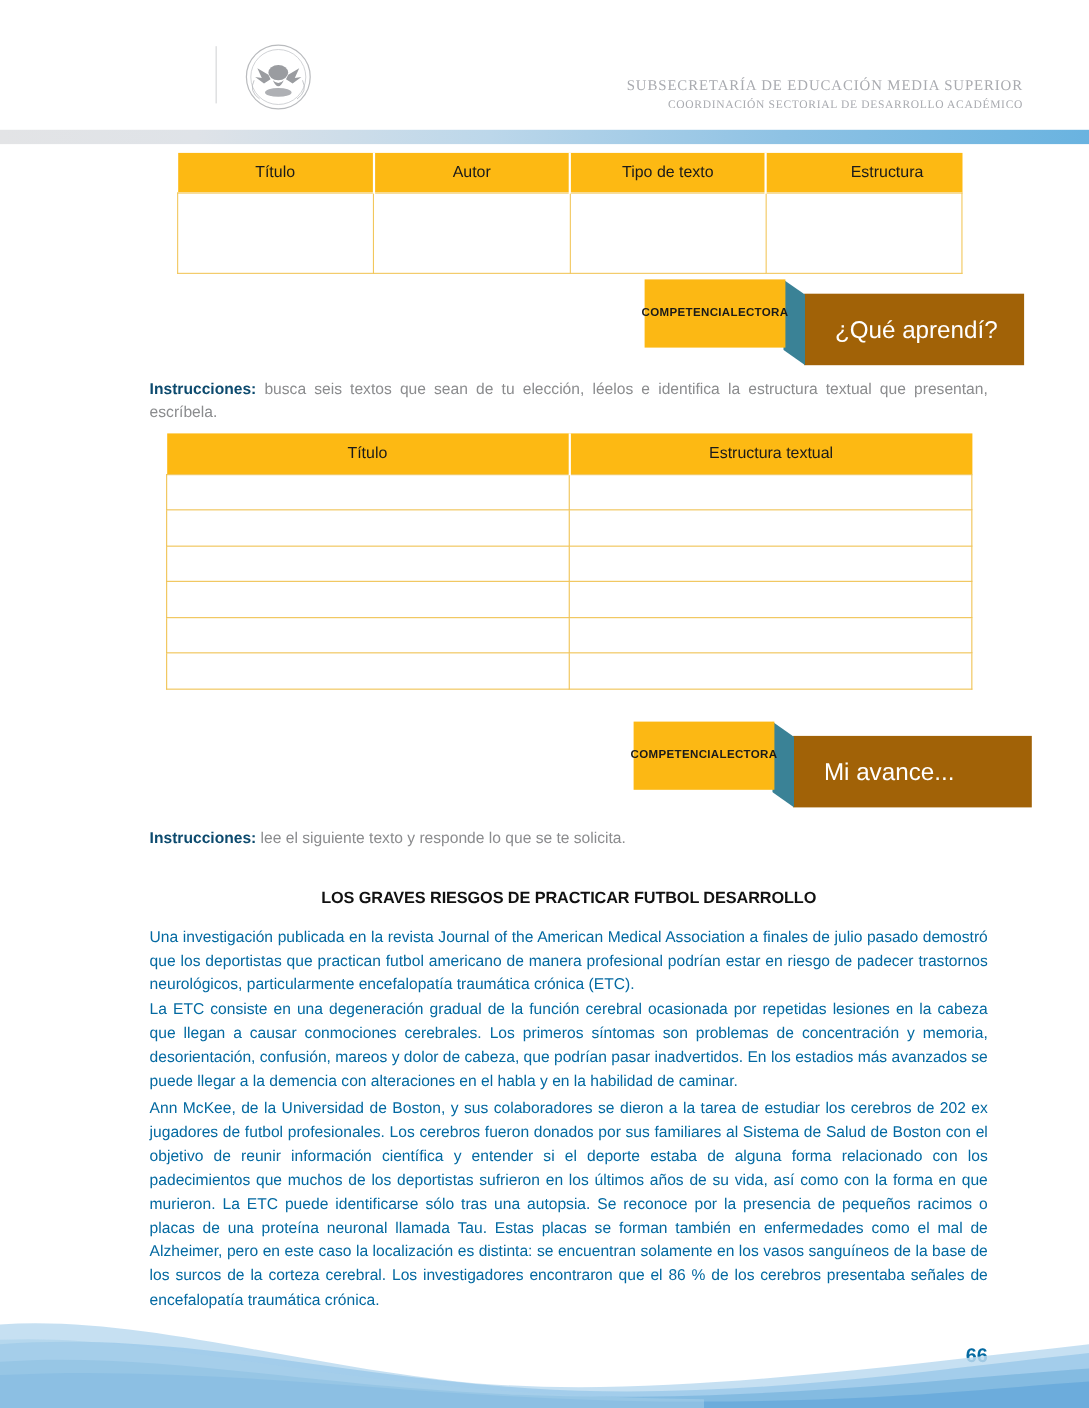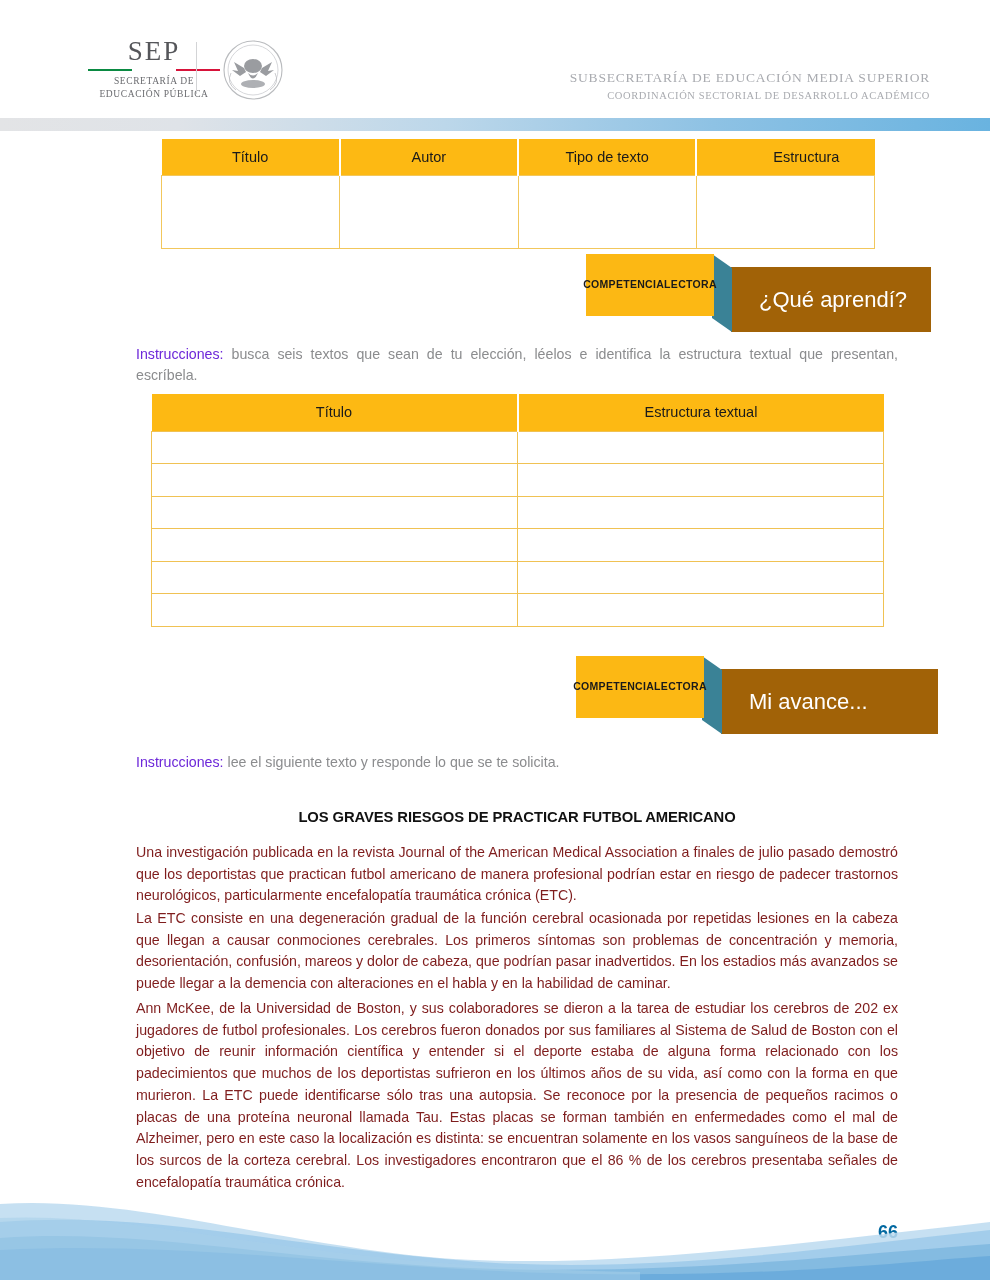--- a/index.html
+++ b/index.html
@@ -189,43 +189,43 @@
   .instructions {
     position: absolute;
     left: 136px;
     width: 762px;
     font-size: 14.2px;
     color: #8b8c8e;
     line-height: 1.5;
     text-align: justify;
   }
   .instructions b {
-    color: #6d28d9;
-    font-weight: normal;
+    color: #0c4a6e;
+    font-weight: bold;
   }
   #instr-1 { top: 344px; }
   #instr-2 { top: 752px; }
 
   .article-title {
     position: absolute;
     left: 136px; top: 809px;
     width: 762px;
     text-align: center;
     font-size: 14.8px;
     font-weight: bold;
     color: #111111;
     letter-spacing: -0.1px;
   }
 
   .body-par {
     position: absolute;
     left: 136px;
     width: 762px;
     font-size: 14.2px;
-    color: #7f1d1d;
+    color: #0369a1;
     line-height: 1.53;
     text-align: justify;
   }
   #par-1 { top: 842px; }
   #par-2 { top: 908px; }
   #par-3 { top: 998px; }
 
   .page-number {
     position: absolute;
     right: 92px; top: 1222px;
@@ -238,30 +238,20 @@
     position: absolute;
     left: 0; bottom: 0;
     width: 990px; height: 92px;
   }
 </style>
 </head>
 <body>
 
 <div class="page-header">
 
-  <div class="sep-logo-block">
-    <div class="sep-word">SEP</div>
-    <div class="sep-rule">
-      <div class="green"></div>
-        <div class="white"></div>
-        <div class="red"></div>
-    </div>
-    <div class="sep-sub">SECRETARÍA DE</div>
-    <div class="sep-sub">EDUCACIÓN PÚBLICA</div>
-  </div>
 
   <div class="header-divider"></div>
 
   <svg class="eagle-seal" viewBox="0 0 62 60">
     <circle cx="31" cy="30" r="29" fill="none" stroke="#b9bbbe" stroke-width="1.1"></circle>
     <circle cx="31" cy="30" r="25" fill="none" stroke="#cbcdd0" stroke-width="0.8"></circle>
     <g fill="#9a9ca0">
       <ellipse cx="31" cy="26" rx="9" ry="7"></ellipse>
       <path d="M22 28 L12 22 L16 31 L10 30 L18 36 L24 32 Z"></path>
       <path d="M40 28 L50 22 L46 31 L52 30 L44 36 L38 32 Z"></path>
@@ -359,21 +349,21 @@
   <div class="fold"></div>
   <div class="teal-box">
     <span>Mi avance...</span>
   </div>
 </div>
 
 <div class="instructions" id="instr-2">
   <b>Instrucciones:</b><span> lee el siguiente texto y responde lo que se te solicita.</span>
 </div>
 
-<div class="article-title">LOS GRAVES RIESGOS DE PRACTICAR FUTBOL AMERICANO</div>
+<div class="article-title">LOS GRAVES RIESGOS DE PRACTICAR FUTBOL DESARROLLO</div>
 <div class="body-par" id="par-1">Una investigación publicada en la revista Journal of the American Medical Association a finales de julio pasado demostró que los deportistas que practican futbol americano de manera profesional podrían estar en riesgo de padecer trastornos neurológicos, particularmente encefalopatía traumática crónica (ETC).</div>
 <div class="body-par" id="par-2">La ETC consiste en una degeneración gradual de la función cerebral ocasionada por repetidas lesiones en la cabeza que llegan a causar conmociones cerebrales. Los primeros síntomas son problemas de concentración y memoria, desorientación, confusión, mareos y dolor de cabeza, que podrían pasar inadvertidos. En los estadios más avanzados se puede llegar a la demencia con alteraciones en el habla y en la habilidad de caminar.</div>
 <div class="body-par" id="par-3">Ann McKee, de la Universidad de Boston, y sus colaboradores se dieron a la tarea de estudiar los cerebros de 202 ex jugadores de futbol profesionales. Los cerebros fueron donados por sus familiares al Sistema de Salud de Boston con el objetivo de reunir información científica y entender si el deporte estaba de alguna forma relacionado con los padecimientos que muchos de los deportistas sufrieron en los últimos años de su vida, así como con la forma en que murieron. La ETC puede identificarse sólo tras una autopsia. Se reconoce por la presencia de pequeños racimos o placas de una proteína neuronal llamada Tau. Estas placas se forman también en enfermedades como el mal de Alzheimer, pero en este caso la localización es distinta: se encuentran solamente en los vasos sanguíneos de la base de los surcos de la corteza cerebral. Los investigadores encontraron que el 86 % de los cerebros presentaba señales de encefalopatía traumática crónica.</div>
 
 <div class="page-number">66</div>
 
 <svg class="footer-waves" viewBox="0 0 990 92" preserveAspectRatio="none">
   <path d="M0,16 C120,8 250,48 400,66 C560,86 760,60 990,34 L990,92 L0,92 Z" fill="#bcdaf0" opacity="0.85"></path>
   <path d="M0,34 C160,22 300,62 480,74 C660,86 840,58 990,42 L990,92 L0,92 Z" fill="#9ac8e8" opacity="0.8"></path>
   <path d="M0,50 C140,40 280,72 470,80 C680,88 850,66 990,56 L990,92 L0,92 Z" fill="#7ab4de" opacity="0.75"></path>

